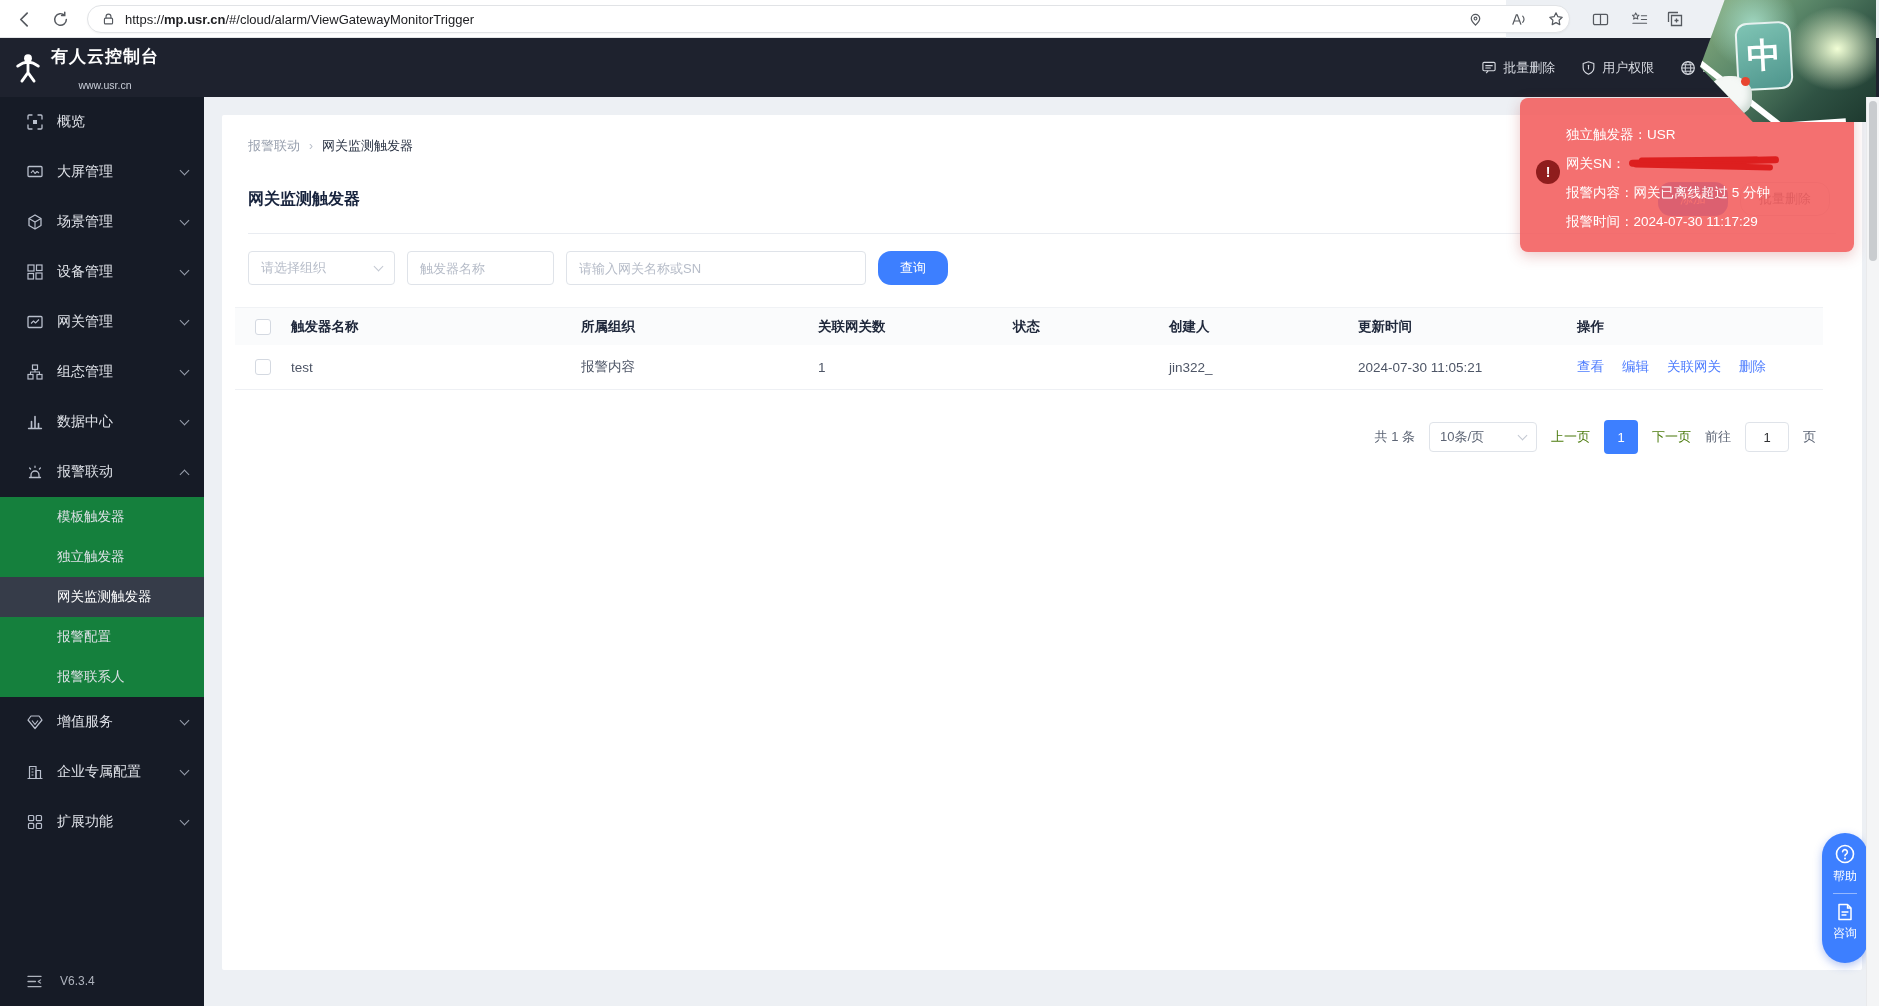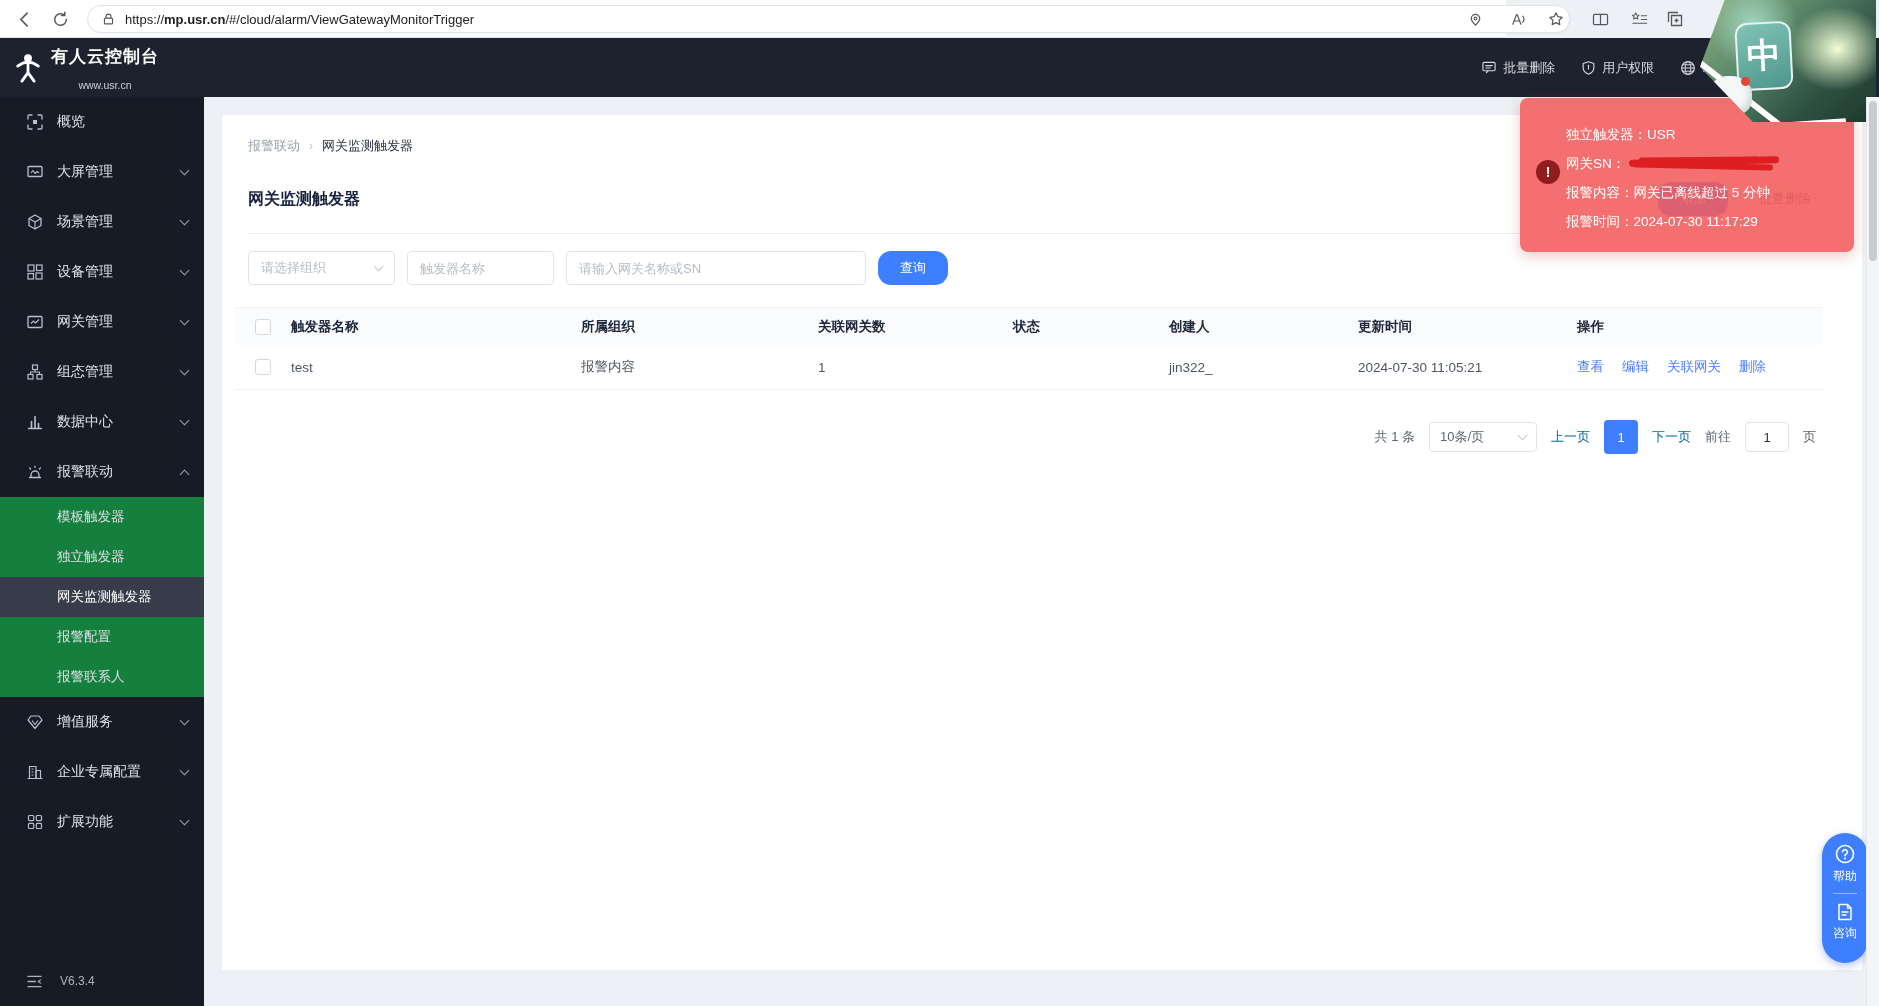--- a/index.html
+++ b/index.html
@@ -91,21 +91,21 @@
   .cell { padding-right:8px; }
   .switch { width:40px; height:20px; border-radius:10px; background:#3d7fff; position:relative; cursor:pointer; }
   .switch .knob { position:absolute; right:2px; top:2px; width:16px; height:16px; border-radius:50%; background:#fff; }
   .row-actions { display:flex; gap:18px; }
   .link { color:#4d7cfe; cursor:pointer; }
 
   
   .pager { margin-top:30px; display:flex; align-items:center; justify-content:flex-end; gap:14px; font-size:13px; color:#5d6575; padding-right:20px; }
   .pg-select { width:108px; height:30px; border:1px solid #dfe3e9; border-radius:4px; display:flex; align-items:center; justify-content:space-between; padding:0 10px; color:#5d6575; background:#fff; cursor:pointer; }
   .pg-select .chev { border-color:#c3c8d2; }
-  .pg-dis { color:#0369a1; cursor:default; }
+  .pg-dis { color:#4d7c0f; cursor:default; }
   .pg-cur { width:34px; height:34px; border-radius:4px; background:#3d7fff; color:#fff; display:flex; align-items:center; justify-content:center; cursor:pointer; }
   .pg-goto { width:44px; height:30px; border:1px solid #dfe3e9; border-radius:4px; text-align:center; font-size:13px; color:#303133; outline:none; font-family:inherit; }
 
   
   .alert-pop { position:absolute; left:1520px; top:98px; width:334px; height:154px; background:rgba(242,92,92,0.88); border-radius:8px; box-shadow:0 4px 14px rgba(180,40,40,0.25); z-index:5; padding:22px 16px 0 46px; }
   .alert-line { color:#ffffff; font-size:13.5px; line-height:29px; white-space:nowrap; display:flex; align-items:center; }
   .alert-badge { position:absolute; left:16px; top:62px; width:24px; height:24px; border-radius:50%; background:#8f1d1d; color:#fff; font-weight:bold; font-size:14px; display:flex; align-items:center; justify-content:center; }
   .alert-close { position:absolute; right:16px; top:10px; color:#fff; font-size:14px; cursor:pointer; }
   .sn-scribble { position:relative; display:inline-block; width:152px; height:15px; margin-left:4px; }
   .sn-scribble i { position:absolute; background:#dd1f1f; border-radius:6px; display:block; }

